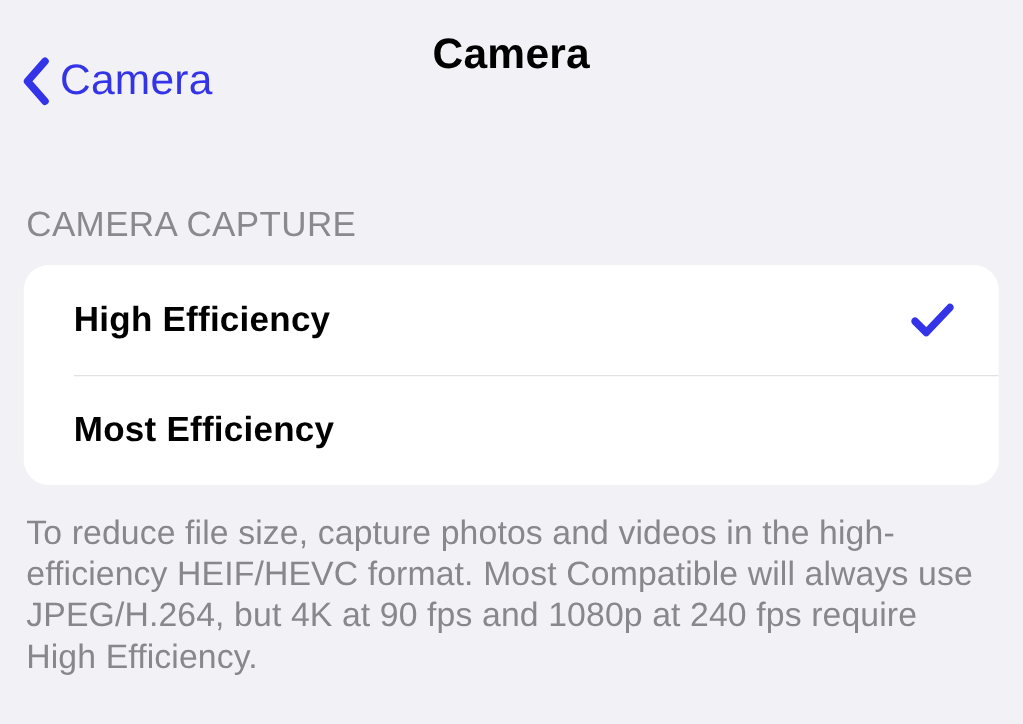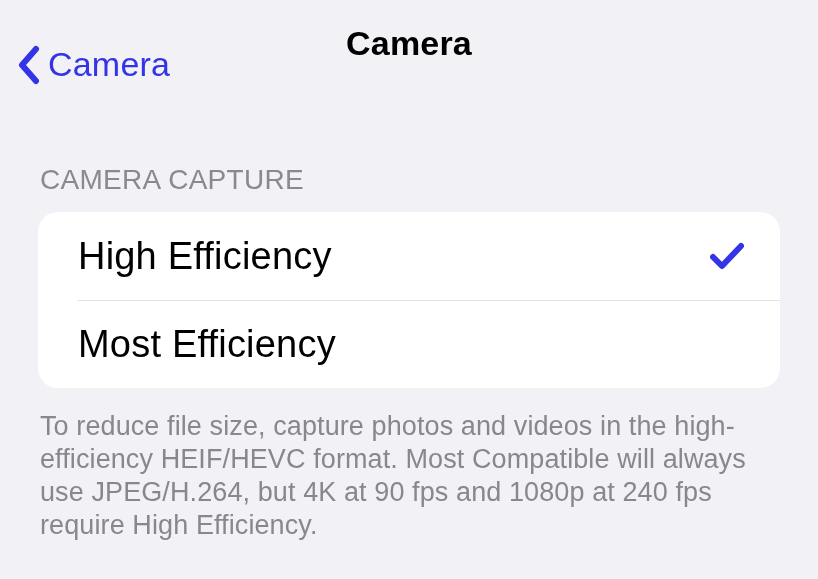--- a/index.html
+++ b/index.html
@@ -43,21 +43,21 @@
     .title {
       position: absolute;
       left: 50%;
       transform: translateX(-50%);
       font-size: 34px;
       font-weight: 700;
       color: #000;
       letter-spacing: 0.2px;
     }
     .content {
-      padding: 0 38px;
+      padding: 0 19px;
     }
     .section-header {
       font-size: 28px;
       font-weight: 400;
       color: #89898e;
       letter-spacing: 0.3px;
       margin-top: 78px;
       margin-bottom: 16px;
       padding-left: 2px;
     }
@@ -78,22 +78,22 @@
     .list-row + .list-row::before {
       content: "";
       position: absolute;
       top: 0;
       left: 40px;
       right: 0;
       height: 1px;
       background: #e2e2e5;
     }
     .row-label {
-      font-size: 38px;
-      font-weight: 400;
+      font-size: 28px;
+      font-weight: 700;
       color: #000;
       letter-spacing: 0.2px;
     }
     .checkmark {
       width: 34px;
       height: 30px;
       flex-shrink: 0;
     }
     .section-footer {
       font-size: 27px;

